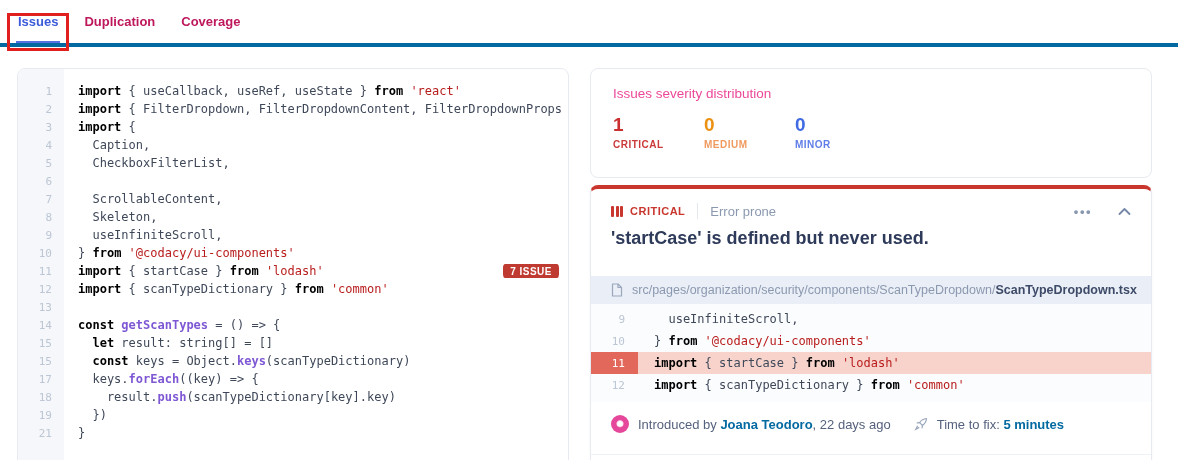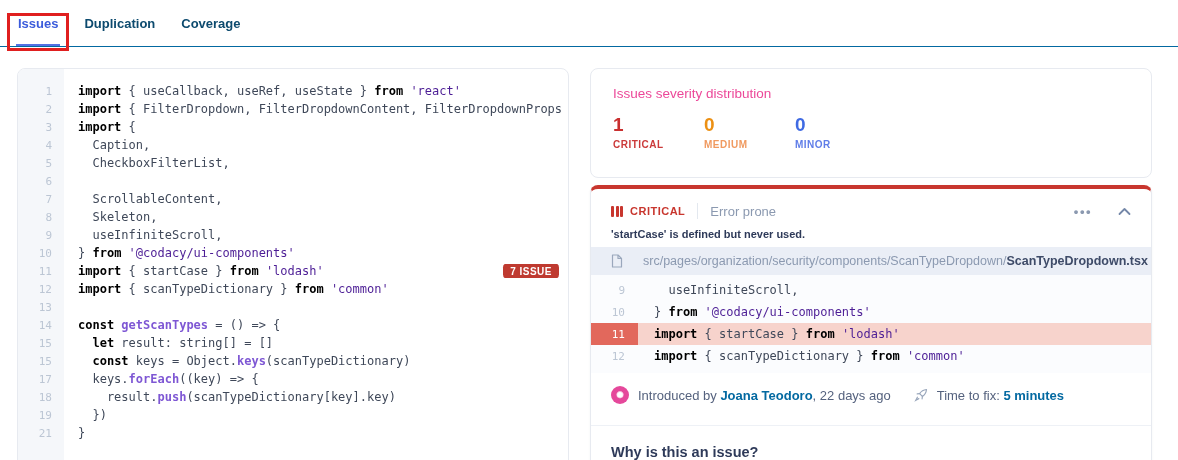--- a/index.html
+++ b/index.html
@@ -1,43 +1,43 @@
 <!DOCTYPE html>
 <html><head>
 <meta charset="utf-8">
 <style>
   * { margin:0; padding:0; box-sizing:border-box; }
   html,body { width:1178px; height:460px; background:#fff; overflow:hidden;
               font-family:"Liberation Sans", sans-serif; }
 
   
-  .tabbar { position:relative; height:47px; border-bottom:1px solid #0369a1;
+  .tabbar { position:relative; height:47px; border-bottom:4px solid #0369a1;
             display:flex; align-items:stretch; padding-left:16px; }
-  .tab { font-size:13px; font-weight:700; color:#0c4a6e; display:flex; align-items:center;
+  .tab { font-size:13px; font-weight:700; color:#be185d; display:flex; align-items:center;
          padding:0 2px; margin-right:22px; position:relative; cursor:pointer; }
   .tab.active { color:#3b5bdb; }
   .tab.active::after { content:""; position:absolute; left:0; right:0; bottom:0;
                        height:2px; background:#5472e4; }
   .annotation-box { position:absolute; left:7px; top:13px; width:62px; height:38px;
                     border:3px solid #e01f1f; z-index:6; pointer-events:none; }
 
   
   .code-panel { position:absolute; left:17px; top:68px; width:552px; height:430px;
                 border:1px solid #e7eaf0; border-radius:8px; overflow:hidden; background:#fff; }
   .code-panel::before { content:""; position:absolute; left:0; top:0; bottom:0; width:46px;
                         background:#f5f7fa; }
   .code-lines { position:relative; padding-top:13px; }
   .code-line { display:flex; height:18px; align-items:center;
                font-family:"DejaVu Sans Mono","Liberation Mono",monospace; font-size:12px; }
   .ln { flex:none; width:46px; text-align:right; padding-right:12px; color:#bcc6d4;
         font-size:11px; }
   .lc { flex:1; padding-left:14px; white-space:pre; color:#3f4859; position:relative;
         overflow:hidden; }
   .tok-k { color:#000000; font-weight:700; }
-  .tok-s { color:#4c1d95; }
+  .tok-s { color:#b91c1c; }
   .tok-f { color:#7e57d4; font-weight:700; }
   .issue-badge { position:absolute; right:9px; top:50%; transform:translateY(-50%);
                  background:#bf3a30; color:#fff; font-family:"Liberation Sans",sans-serif;
                  font-size:10px; font-weight:700; letter-spacing:.5px; padding:2px 7px;
                  border-radius:4px; cursor:pointer; }
 
   
   .severity-card { position:absolute; left:590px; top:68px; width:562px; height:110px;
                    border:1px solid #e7eaf0; border-radius:8px; background:#fff;
                    padding:17px 22px; }
@@ -61,23 +61,23 @@
   .sev-row { display:flex; align-items:center; height:18px; }
   .bars-icon { display:inline-flex; align-items:flex-end; gap:1.5px; margin-right:7px; }
   .bars-icon i { display:block; width:3px; height:11px; background:#c8362e; border-radius:1px; }
   .sev-label { font-size:11px; font-weight:700; letter-spacing:.5px; color:#c8362e; }
   .v-divider { width:1px; height:16px; background:#e3e8ef; margin:0 12px; }
   .category { font-size:13px; color:#8b99b0; }
   .header-icons { margin-left:auto; display:flex; align-items:center; gap:26px; }
   .ellipsis-icon { color:#8b99b0; font-size:13px; font-weight:700; letter-spacing:1.5px;
                    line-height:1; cursor:pointer; }
   .chevron-icon { cursor:pointer; display:flex; }
-  .issue-title { margin:8px 0 0; font-size:11px; font-weight:700; color:#2e3a59; }
-  .filebar { margin-top:7px; background:#eaeef6; padding:7px 20px; display:flex;
-             align-items:center; gap:20px; font-size:12.5px; color:#8b99b0; cursor:pointer; }
+  .issue-title { margin:8px 0 0; font-size:18px; font-weight:700; color:#2e3a59; }
+  .filebar { margin-top:27px; background:#eaeef6; padding:7px 20px; display:flex;
+             align-items:center; gap:9px; font-size:12.5px; color:#8b99b0; cursor:pointer; }
   .filebar .fname { color:#3e4b68; font-weight:700; }
   .snippet { background:#fbfcfe; padding:4px 0 6px; }
   .srow { display:flex; height:22px; align-items:center;
           font-family:"DejaVu Sans Mono","Liberation Mono",monospace; font-size:12px;
           color:#3f4859; }
   .srow .ln2 { flex:none; width:47px; height:100%; display:flex; align-items:center;
                justify-content:flex-end; padding-right:13px; color:#bcc6d4; font-size:11px; }
   .srow .lc2 { flex:1; padding-left:16px; white-space:pre; overflow:hidden; }
   .srow.hl { background:#f7d3cc; }
   .srow.hl .ln2 { background:#e2685c; color:#fff; }

